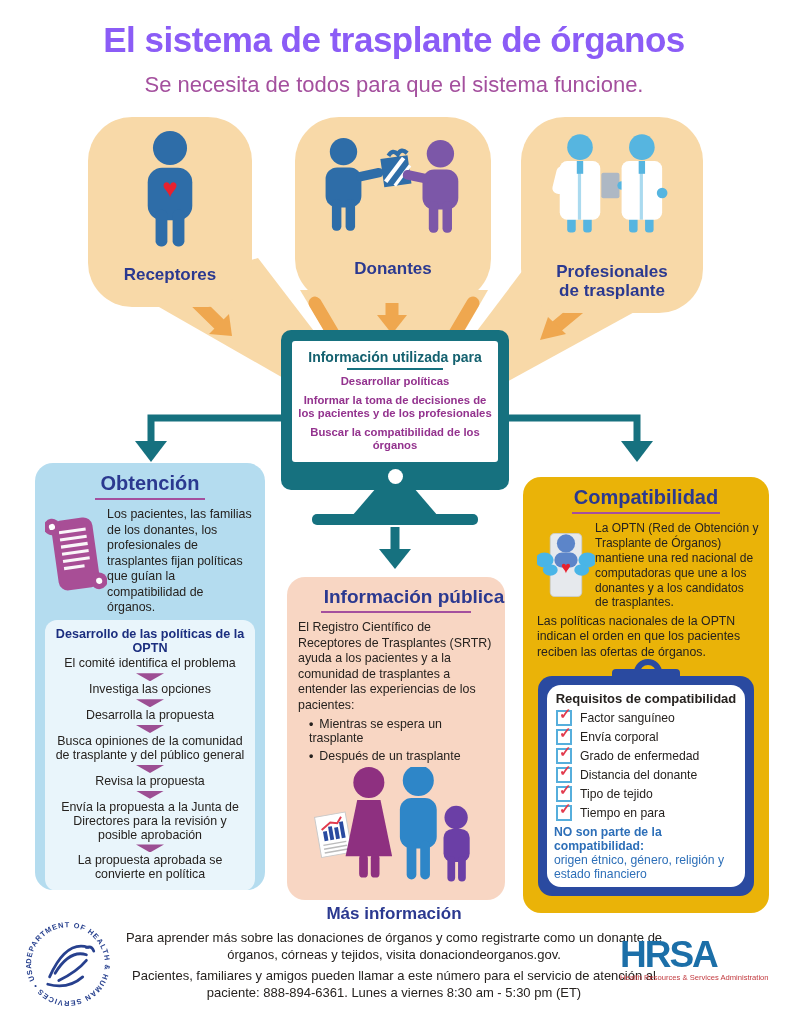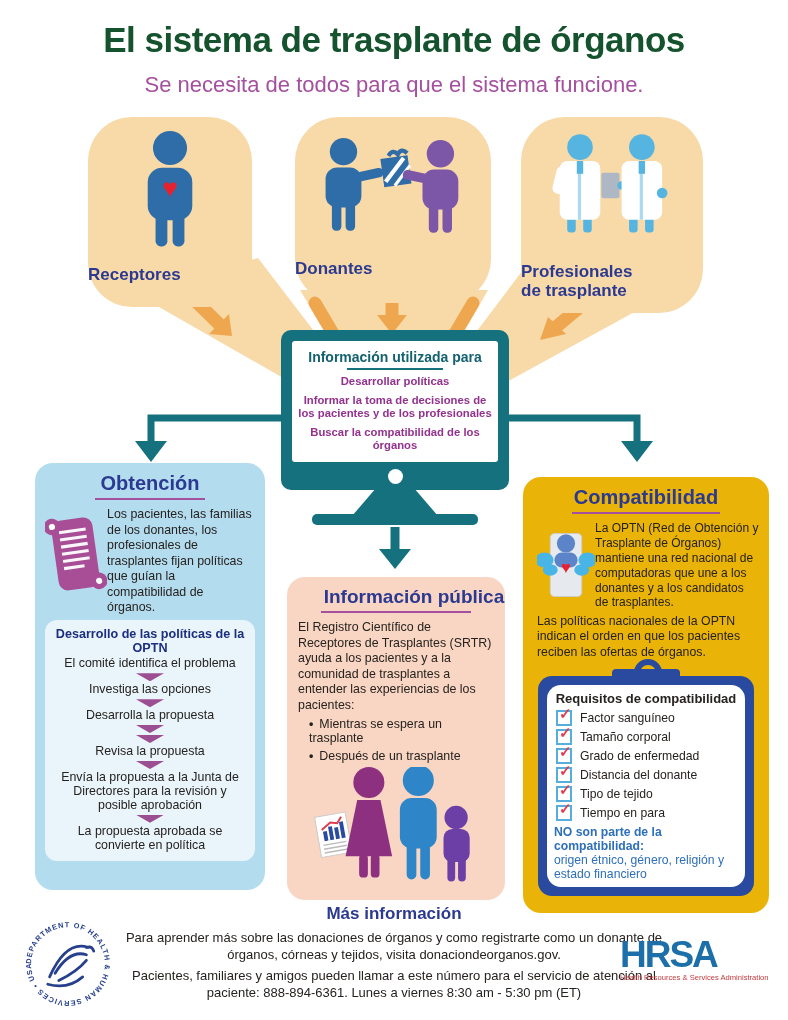--- a/index.html
+++ b/index.html
@@ -1,25 +1,25 @@
 <!DOCTYPE html>
 <html><head>
 <meta charset="utf-8">
 <style>
   html,body{margin:0;padding:0;background:#fff;}
   .page{position:relative;width:788px;height:1020px;background:#fff;overflow:hidden;
         font-family:"Liberation Sans",sans-serif;color:#26221f;}
   .abs{position:absolute;}
   
   .title{top:20px;left:0;width:788px;text-align:center;font-size:35px;font-weight:800;
-         color:#14532d;letter-spacing:-0.5px;}
+         color:#8b5cf6;letter-spacing:-0.5px;}
   .subtitle{top:72px;left:0;width:788px;text-align:center;font-size:22px;color:#a4509e;}
   
   .blob{background:#f8d9a8;border-radius:44px;}
-  .blob-label{position:absolute;left:0;width:100%;text-align:left;font-weight:800;
+  .blob-label{position:absolute;left:0;width:100%;text-align:center;font-weight:800;
               font-size:17px;color:#2b3990;line-height:1.15;}
   .fig{position:absolute;left:50%;transform:translateX(-50%);top:14px;}
   
   .monitor{left:281px;top:330px;width:228px;height:160px;background:#16717f;border-radius:10px;z-index:5;}
   .screen{position:absolute;left:11px;top:11px;right:11px;bottom:28px;background:#fff;border-radius:3px;
           text-align:center;overflow:hidden;}
   .mon-head{margin-top:8px;font-size:14px;font-weight:800;color:#14616f;}
   .mon-rule{width:96px;height:2px;background:#16717f;margin:3px auto 4px auto;}
   .mon-item{font-size:11.3px;font-weight:700;color:#93328e;line-height:1.2;margin:5px 6px;}
   .mon-dot{position:absolute;left:50%;bottom:6px;width:15px;height:15px;margin-left:-7px;
@@ -213,20 +213,21 @@
       <div class="intro-text">Los pacientes, las familias de los donantes, los profesionales de trasplantes fijan políticas que guían la compatibilidad de órganos.</div>
     </div>
     <div class="flowbox">
       <div class="flow-title">Desarrollo de las políticas de la OPTN</div>
       <div class="flow-step">El comité identifica el problema</div>
       <div class="flowarrow"></div>
       <div class="flow-step">Investiga las opciones</div>
       <div class="flowarrow"></div>
       <div class="flow-step">Desarrolla la propuesta</div>
       <div class="flowarrow"></div>
+      <div class="flow-step">Busca opiniones de la comunidad de trasplante y del público general</div>
       <div class="flowarrow"></div>
       <div class="flow-step">Revisa la propuesta</div>
       <div class="flowarrow"></div>
       <div class="flow-step">Envía la propuesta a la Junta de Directores para la revisión y posible aprobación</div>
       <div class="flowarrow"></div>
       <div class="flow-step">La propuesta aprobada se convierte en política</div>
     </div>
 
   </div>
 
@@ -300,21 +301,21 @@
         <div class="chk-row">
           <span class="chk-box">
               <span class="chk-mark">✓</span>
             </span>
           <span class="chk-label">Factor sanguíneo</span>
         </div>
         <div class="chk-row">
           <span class="chk-box">
               <span class="chk-mark">✓</span>
             </span>
-          <span class="chk-label">Tamaño corporal</span>
+          <span class="chk-label">Envía corporal</span>
         </div>
         <div class="chk-row">
           <span class="chk-box">
               <span class="chk-mark">✓</span>
             </span>
           <span class="chk-label">Grado de enfermedad</span>
         </div>
         <div class="chk-row">
           <span class="chk-box">
               <span class="chk-mark">✓</span>

